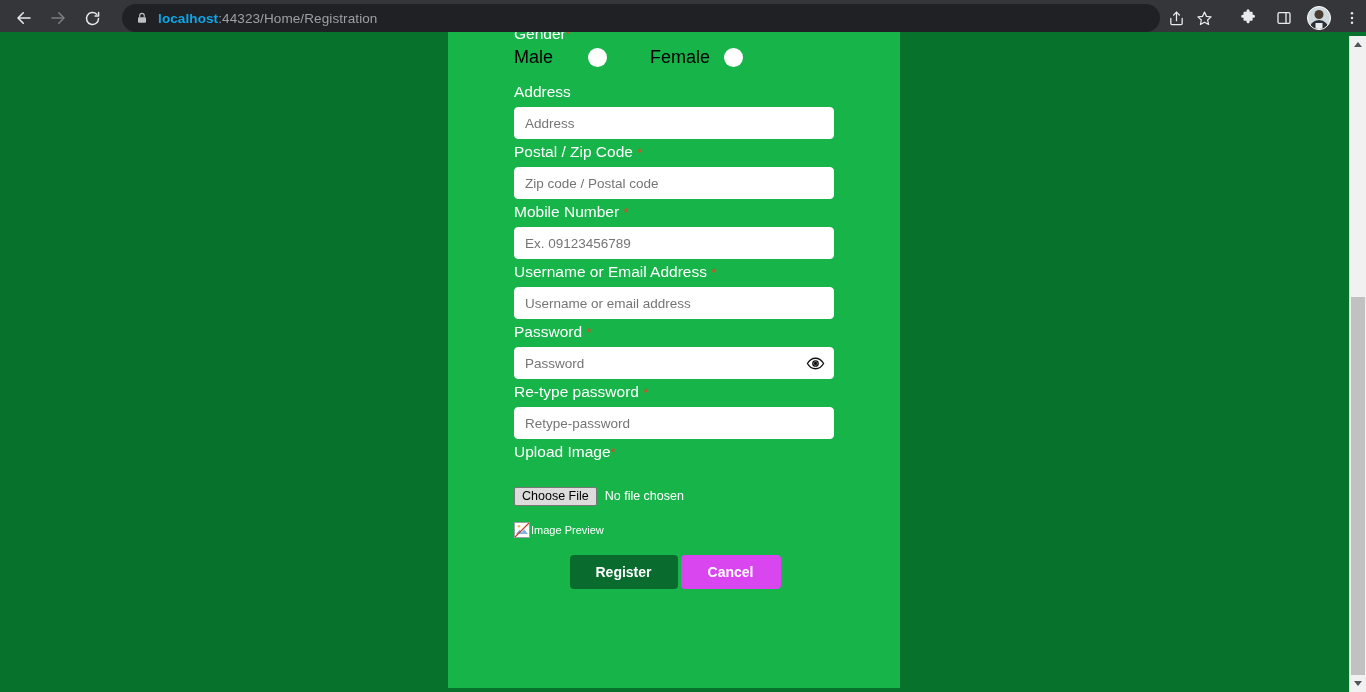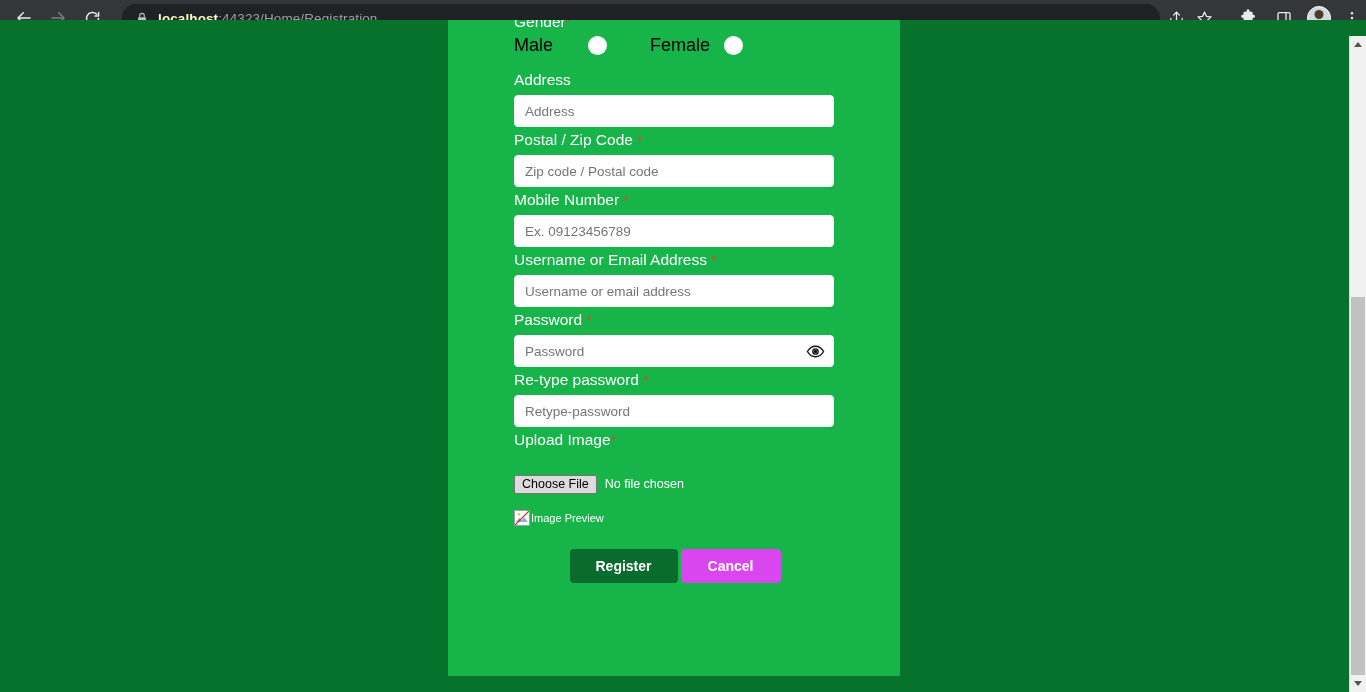--- a/index.html
+++ b/index.html
@@ -38,21 +38,21 @@
     display: flex; align-items: center;
     padding: 0 10px;
   }
   #lock-icon { margin: 0 10px 0 4px; display: flex; align-items: center; }
   #url-text {
     font-size: 13.5px;
     color: #9aa0a6;
     white-space: nowrap;
     letter-spacing: .1px;
   }
-  #url-text b { color: #fef9c3; font-weight: 700; }
+  #url-text b { color: #0ea5e9; font-weight: 700; }
 
   .chrome-icon {
     width: 28px; height: 28px;
     display: flex; align-items: center; justify-content: center;
     cursor: pointer;
     flex: none;
   }
   #omni-actions { display: flex; align-items: center; margin-left: 2px; }
   #right-icons { display: flex; align-items: center; margin-left: 6px; }
 
@@ -77,21 +77,21 @@
   #avatar .shirt {
     position: absolute; left: 50%; bottom: -3px;
     transform: translateX(-50%);
     width: 7px; height: 9px;
     background: #e8eaed;
   }
 
   
   #viewport {
     position: absolute;
-    top: 20px; left: 0;
+    top: 32px; left: 0;
     width: 1366px; height: 656px;
     background: #06722c;
     overflow: hidden;
   }
 
   
   #registration-card {
     position: absolute;
     left: 448px; top: -8px;
     width: 452px;
@@ -208,21 +208,21 @@
     color: #ffffff;
     font-size: 11px;
     line-height: 19px;
   }
 
   
   #button-row {
     display: flex;
     justify-content: center;
     gap: 3px;
-    margin-top: 21px;
+    margin-top: 15px;
     width: 322px;
   }
   .action-btn {
     border: none;
     border-radius: 4px;
     color: #ffffff;
     font-family: "Liberation Sans", sans-serif;
     font-size: 14px;
     font-weight: 700;
     height: 34px;

